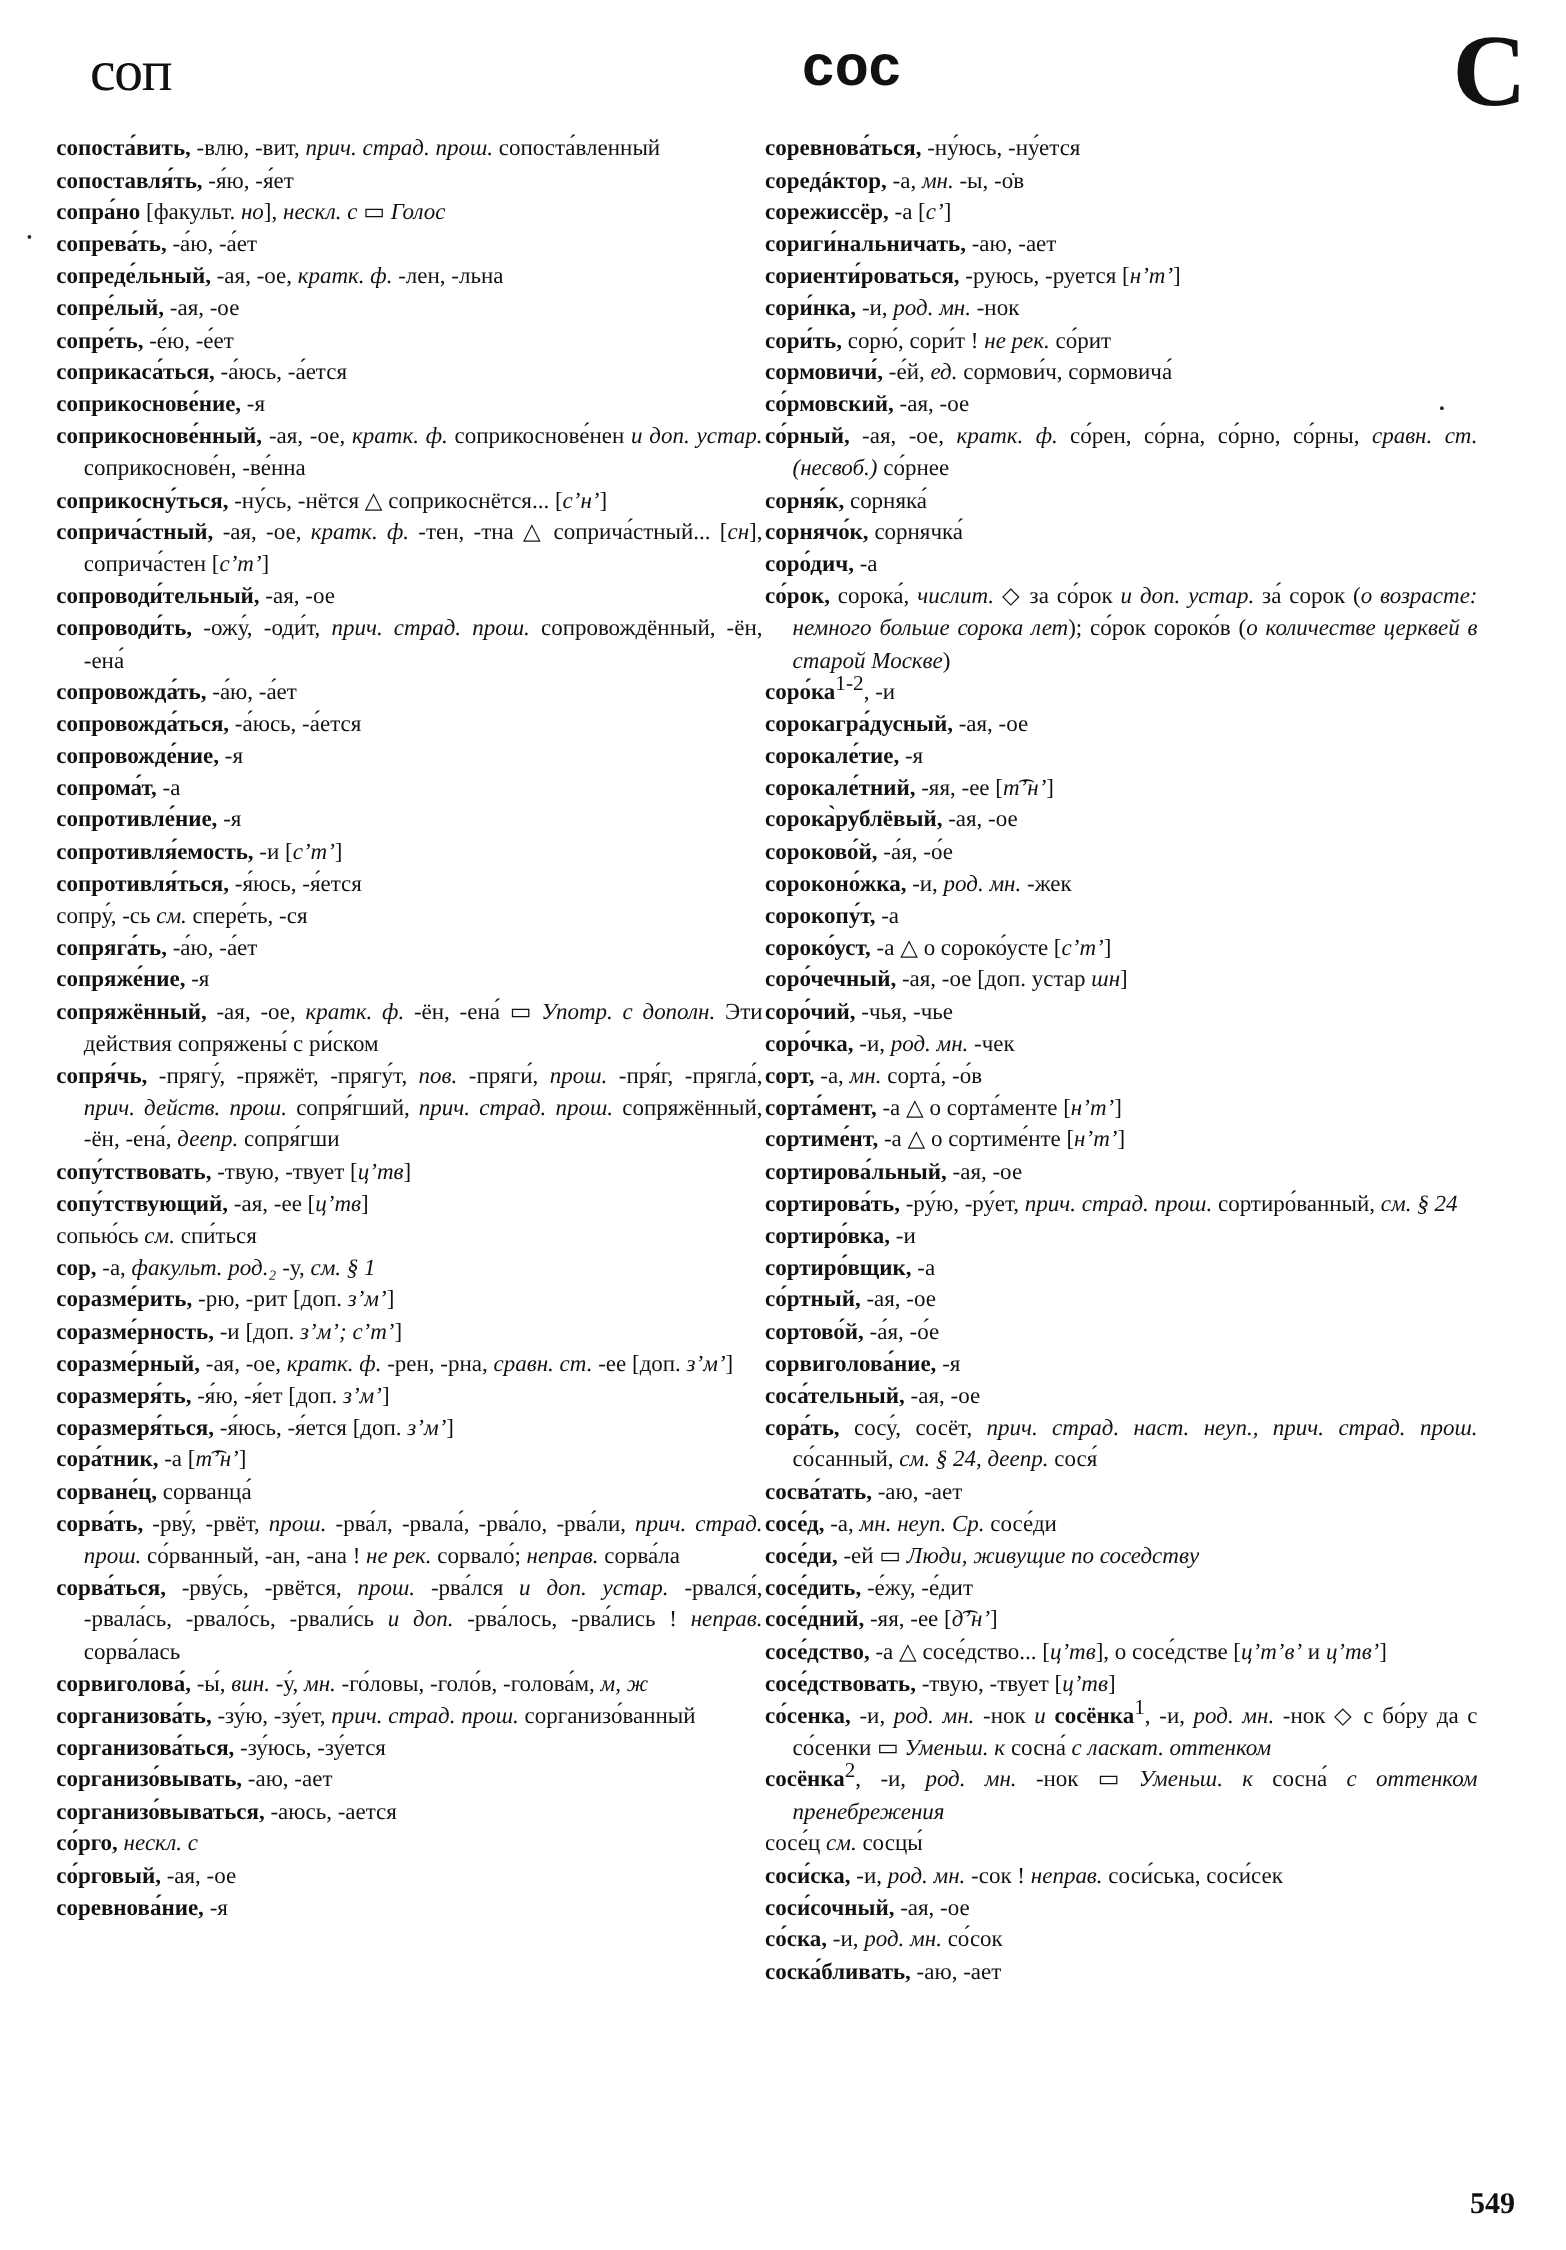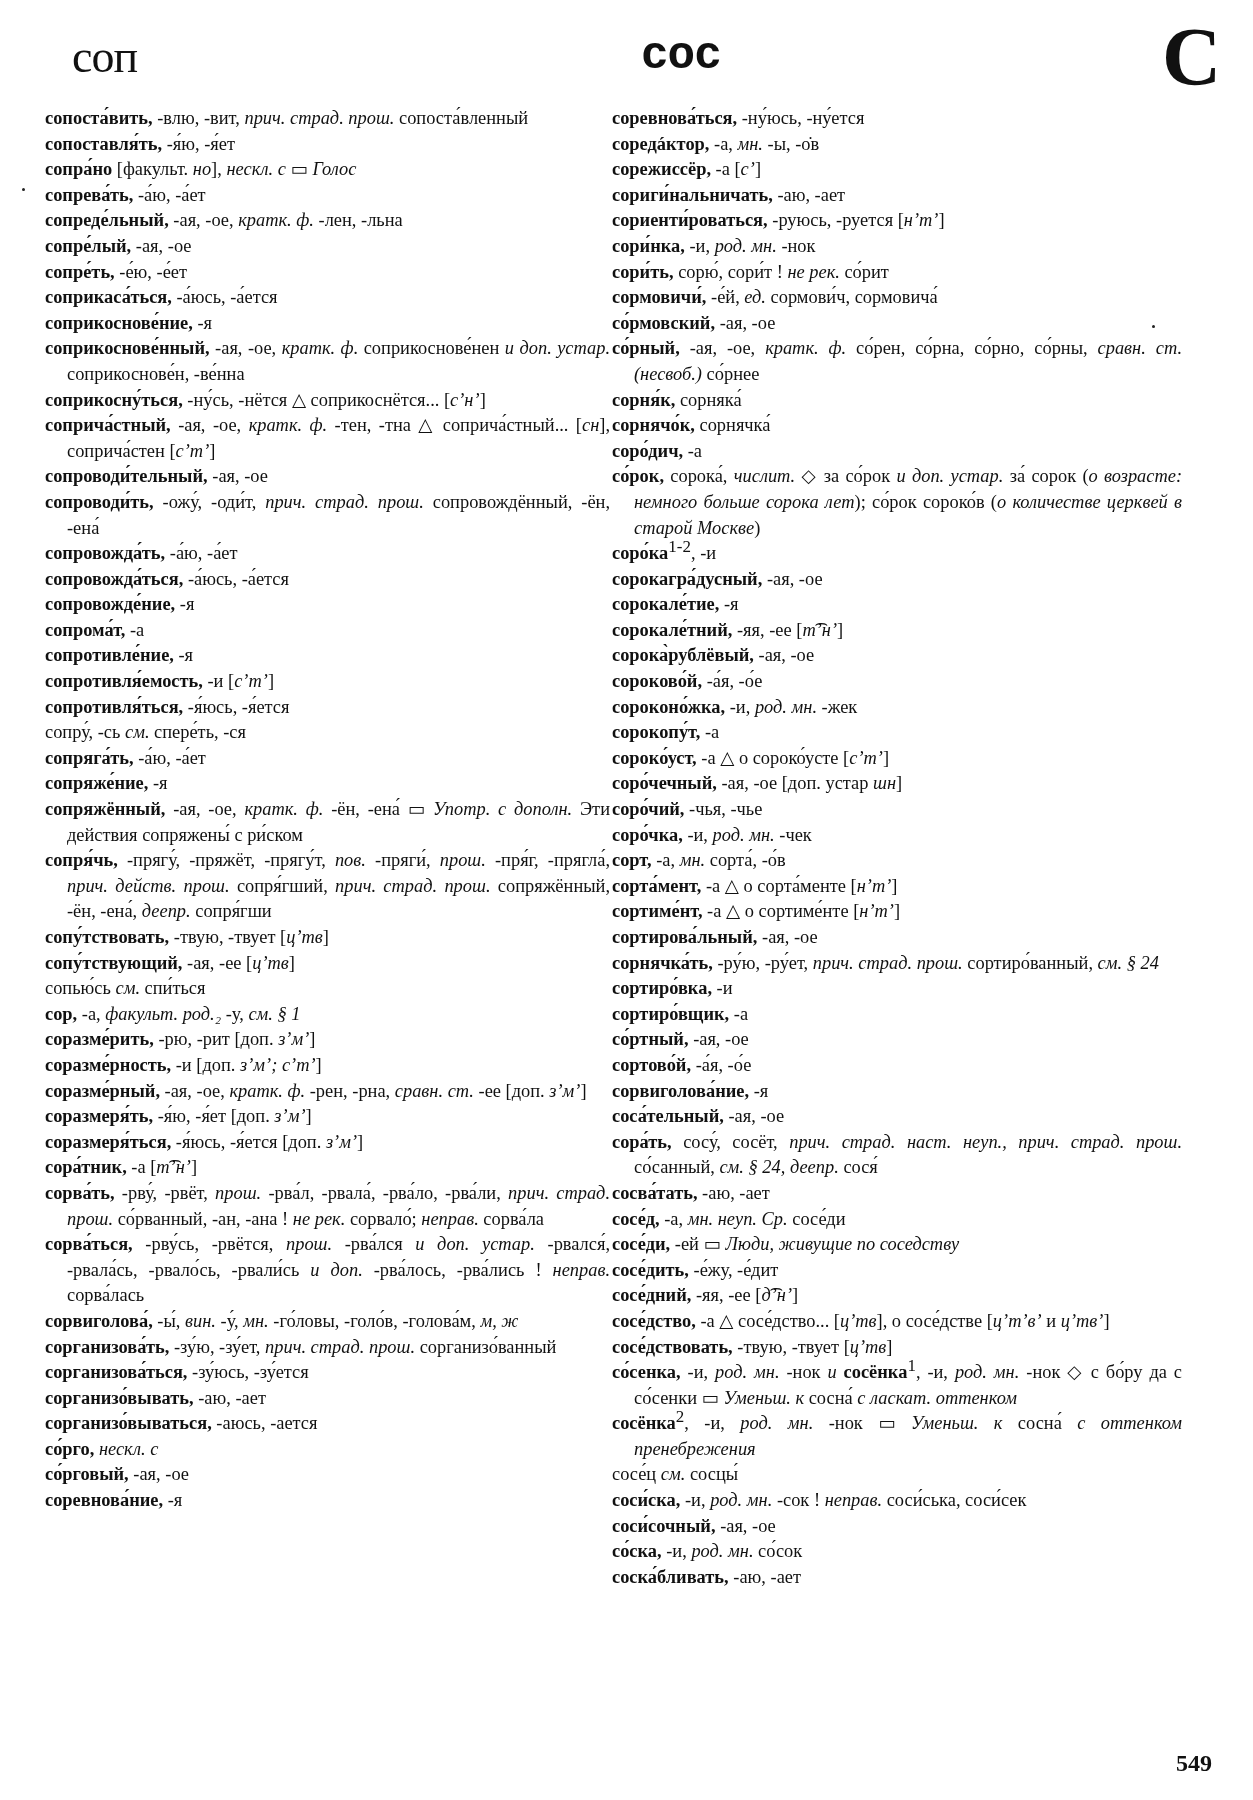--- a/index.html
+++ b/index.html
@@ -59,20 +59,21 @@
     <p class="entry"><span class="hw">сопу́тствовать, </span><span>-твую, -твует [</span><span class="it">цʼтв</span><span>]</span></p>
     <p class="entry"><span class="hw">сопу́тствующий, </span><span>-ая, -ее [</span><span class="it">цʼтв</span><span>]</span></p>
     <p class="entry"><span>сопью́сь </span><span class="it">см. </span><span>спи́ться</span></p>
     <p class="entry"><span class="hw">сор, </span><span>-а, </span><span class="it">факульт. род.₂ </span><span>-у, </span><span class="it">см. § 1</span></p>
     <p class="entry"><span class="hw">соразме́рить, </span><span>-рю, -рит [доп. </span><span class="it">зʼмʼ</span><span>]</span></p>
     <p class="entry"><span class="hw">соразме́рность, </span><span>-и [доп. </span><span class="it">зʼмʼ; сʼтʼ</span><span>]</span></p>
     <p class="entry"><span class="hw">соразме́рный, </span><span>-ая, -ое, </span><span class="it">кратк. ф. </span><span>-рен, -рна, </span><span class="it">сравн. ст. </span><span>-ее [доп. </span><span class="it">зʼмʼ</span><span>]</span></p>
     <p class="entry"><span class="hw">соразмеря́ть, </span><span>-я́ю, -я́ет [доп. </span><span class="it">зʼмʼ</span><span>]</span></p>
     <p class="entry"><span class="hw">соразмеря́ться, </span><span>-я́юсь, -я́ется [доп. </span><span class="it">зʼмʼ</span><span>]</span></p>
     <p class="entry"><span class="hw">сора́тник, </span><span>-а [</span><span class="it">т͡ʼнʼ</span><span>]</span></p>
+    <p class="entry"><span class="hw">сорване́ц, </span><span>сорванца́</span></p>
     <p class="entry"><span class="hw">сорва́ть, </span><span>-рву́, -рвёт, </span><span class="it">прош. </span><span>-рва́л, -рвала́, -рва́ло, -рва́ли, </span><span class="it">прич. страд. прош. </span><span>со́рванный, -ан, -ана ! </span><span class="it">не рек. </span><span>сорвало́; </span><span class="it">неправ. </span><span>сорва́ла</span></p>
     <p class="entry"><span class="hw">сорва́ться, </span><span>-рву́сь, -рвётся, </span><span class="it">прош. </span><span>-рва́лся </span><span class="it">и доп. устар. </span><span>-рвался́, -рвала́сь, -рвало́сь, -рвали́сь </span><span class="it">и доп. </span><span>-рва́лось, -рва́лись ! </span><span class="it">неправ. </span><span>сорва́лась</span></p>
     <p class="entry"><span class="hw">сорвиголова́, </span><span>-ы́, </span><span class="it">вин. </span><span>-у́, </span><span class="it">мн. </span><span>-го́ловы, -голо́в, -голова́м, </span><span class="it">м, ж</span></p>
     <p class="entry"><span class="hw">сорганизова́ть, </span><span>-зу́ю, -зу́ет, </span><span class="it">прич. страд. прош. </span><span>сорганизо́ванный</span></p>
     <p class="entry"><span class="hw">сорганизова́ться, </span><span>-зу́юсь, -зу́ется</span></p>
     <p class="entry"><span class="hw">сорганизо́вывать, </span><span>-аю, -ает</span></p>
     <p class="entry"><span class="hw">сорганизо́вываться, </span><span>-аюсь, -ается</span></p>
     <p class="entry"><span class="hw">со́рго, </span><span class="it">нескл. с</span></p>
     <p class="entry"><span class="hw">со́рговый, </span><span>-ая, -ое</span></p>
     <p class="entry"><span class="hw">соревнова́ние, </span><span>-я</span></p>
@@ -101,21 +102,21 @@
     <p class="entry"><span class="hw">сороконо́жка, </span><span>-и, </span><span class="it">род. мн. </span><span>-жек</span></p>
     <p class="entry"><span class="hw">сорокопу́т, </span><span>-а</span></p>
     <p class="entry"><span class="hw">сороко́уст, </span><span>-а △ о сороко́усте [</span><span class="it">сʼтʼ</span><span>]</span></p>
     <p class="entry"><span class="hw">соро́чечный, </span><span>-ая, -ое [доп. устар </span><span class="it">шн</span><span>]</span></p>
     <p class="entry"><span class="hw">соро́чий, </span><span>-чья, -чье</span></p>
     <p class="entry"><span class="hw">соро́чка, </span><span>-и, </span><span class="it">род. мн. </span><span>-чек</span></p>
     <p class="entry"><span class="hw">сорт, </span><span>-а, </span><span class="it">мн. </span><span>сорта́, -о́в</span></p>
     <p class="entry"><span class="hw">сорта́мент, </span><span>-а △ о сорта́менте [</span><span class="it">нʼтʼ</span><span>]</span></p>
     <p class="entry"><span class="hw">сортиме́нт, </span><span>-а △ о сортиме́нте [</span><span class="it">нʼтʼ</span><span>]</span></p>
     <p class="entry"><span class="hw">сортирова́льный, </span><span>-ая, -ое</span></p>
-    <p class="entry"><span class="hw">сорнячка́ть, </span><span>-ру́ю, -ру́ет, </span><span class="it">прич. страд. прош. </span><span>сортиро́ванный, </span><span class="it">см. § 24</span></p>
+    <p class="entry"><span class="hw">сортирова́ть, </span><span>-ру́ю, -ру́ет, </span><span class="it">прич. страд. прош. </span><span>сортиро́ванный, </span><span class="it">см. § 24</span></p>
     <p class="entry"><span class="hw">сортиро́вка, </span><span>-и</span></p>
     <p class="entry"><span class="hw">сортиро́вщик, </span><span>-а</span></p>
     <p class="entry"><span class="hw">со́ртный, </span><span>-ая, -ое</span></p>
     <p class="entry"><span class="hw">сортово́й, </span><span>-а́я, -о́е</span></p>
     <p class="entry"><span class="hw">сорвиголова́ние, </span><span>-я</span></p>
     <p class="entry"><span class="hw">соса́тельный, </span><span>-ая, -ое</span></p>
     <p class="entry"><span class="hw">сора́ть, </span><span>сосу́, сосёт, </span><span class="it">прич. страд. наст. неуп., прич. страд. прош. </span><span>со́санный, </span><span class="it">см. § 24, деепр. </span><span>сося́</span></p>
     <p class="entry"><span class="hw">сосва́тать, </span><span>-аю, -ает</span></p>
     <p class="entry"><span class="hw">сосе́д, </span><span>-а, </span><span class="it">мн. неуп. Ср. </span><span>сосе́ди</span></p>
     <p class="entry"><span class="hw">сосе́ди, </span><span>-ей ▭ </span><span class="it">Люди, живущие по соседству</span></p>

